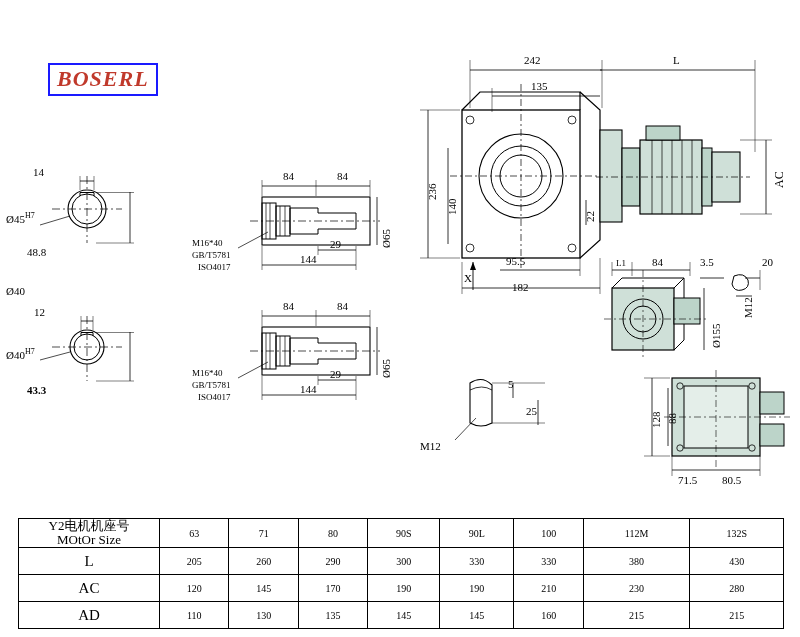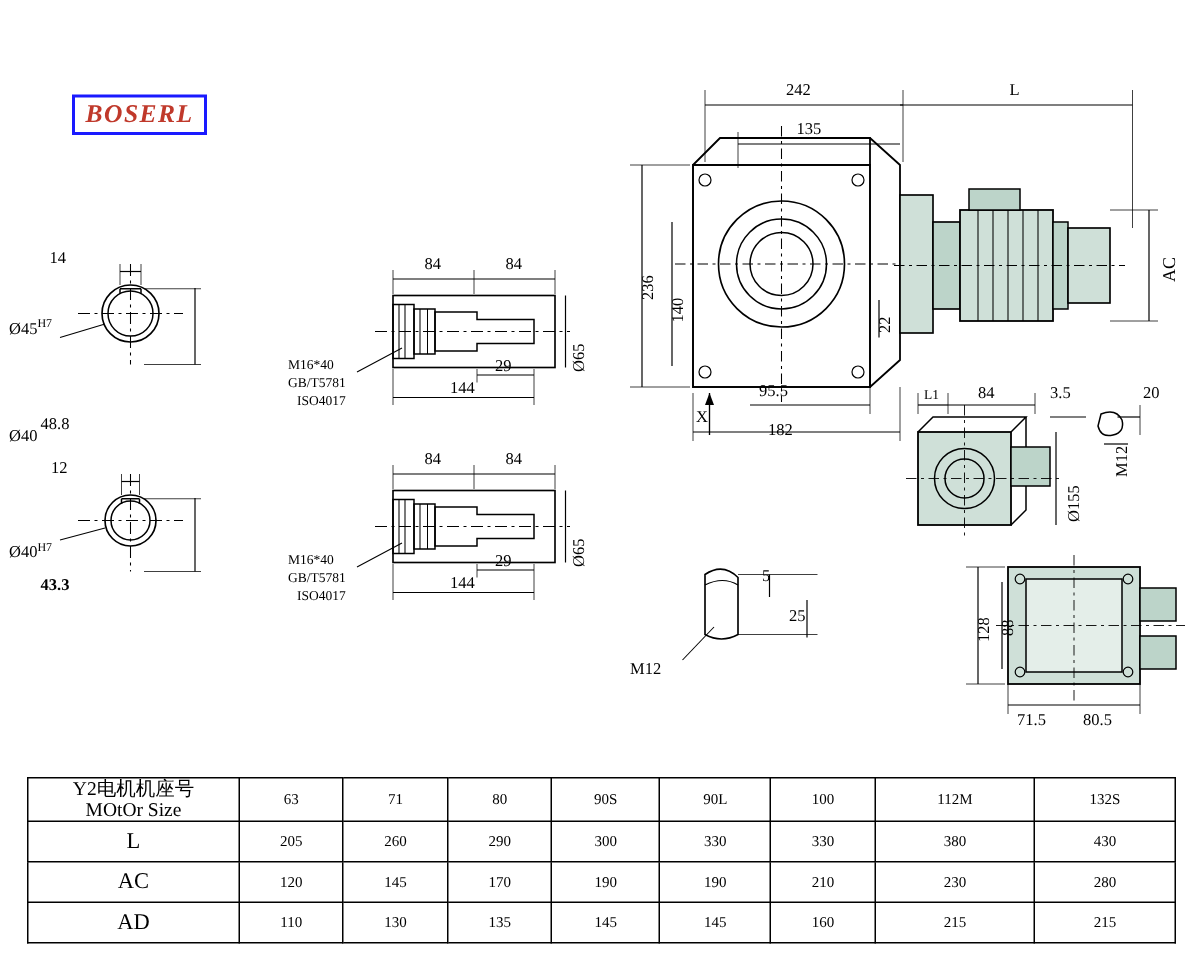--- a/index.html
+++ b/index.html
@@ -19,21 +19,21 @@
     font-size:27px;font-weight:bold;
     font-family:"DejaVu Sans", sans-serif;
     letter-spacing:0px;white-space:nowrap;
   }
   #brand{
     position:absolute;left:48px;top:63px;
     border:2px solid #1a1aff;
     padding:1px 7px 2px 7px;
     color:#c0392b;
     font-family:"Liberation Serif", serif;
-    font-size:17px;font-weight:bold;font-style:italic;
+    font-size:22px;font-weight:bold;font-style:italic;
     letter-spacing:1px;
   }
 
   
   .lbl{position:absolute;font-size:11px;font-family:"Liberation Serif",serif;white-space:nowrap;}
   .lbl.sm{font-size:9px;}
   .vert{transform:rotate(-90deg);transform-origin:left top;}
 
   
   #spec-table{
@@ -286,25 +286,25 @@
 
       <line x1="672" y1="470" x2="716" y2="470" stroke-width="0.8"></line>
       <line x1="716" y1="470" x2="760" y2="470" stroke-width="0.8"></line>
       <line x1="672" y1="456" x2="672" y2="476" stroke-width="0.5"></line>
       <line x1="760" y1="456" x2="760" y2="476" stroke-width="0.5"></line>
     </g>
   </svg>
 
   <div class="lbl" style="left:33px;top:166px;">14</div>
   <div class="lbl" style="left:6px;top:211px;"><span>Ø45</span><sup style="font-size:8px">H7</sup></div>
-  <div class="lbl" style="left:27px;top:246px;margin-top:31px;">48.8</div>
+  <div class="lbl" style="left:27px;top:246px;">48.8</div>
   <div class="lbl" style="left:6px;top:285px;">Ø40</div>
 
   <div class="lbl" style="left:34px;top:306px;">12</div>
-  <div class="lbl" style="left:6px;top:360px;text-align:right;"><span>Ø40</span><sup style="font-size:8px">H7</sup></div>
+  <div class="lbl" style="left:6px;top:347px;text-align:right;"><span>Ø40</span><sup style="font-size:8px">H7</sup></div>
   <div class="lbl" style="left:27px;top:384px;font-weight:bold;">43.3</div>
 
   <div class="lbl" style="left:283px;top:170px;">84</div>
   <div class="lbl" style="left:337px;top:170px;">84</div>
   <div class="lbl" style="left:330px;top:238px;">29</div>
   <div class="lbl" style="left:300px;top:253px;">144</div>
   <div class="lbl vert" style="left:380px;top:248px;">Ø65</div>
   <div class="lbl sm" style="left:192px;top:238px;">M16*40</div>
   <div class="lbl sm" style="left:192px;top:250px;">GB/T5781</div>
   <div class="lbl sm" style="left:198px;top:262px;">ISO4017</div>

